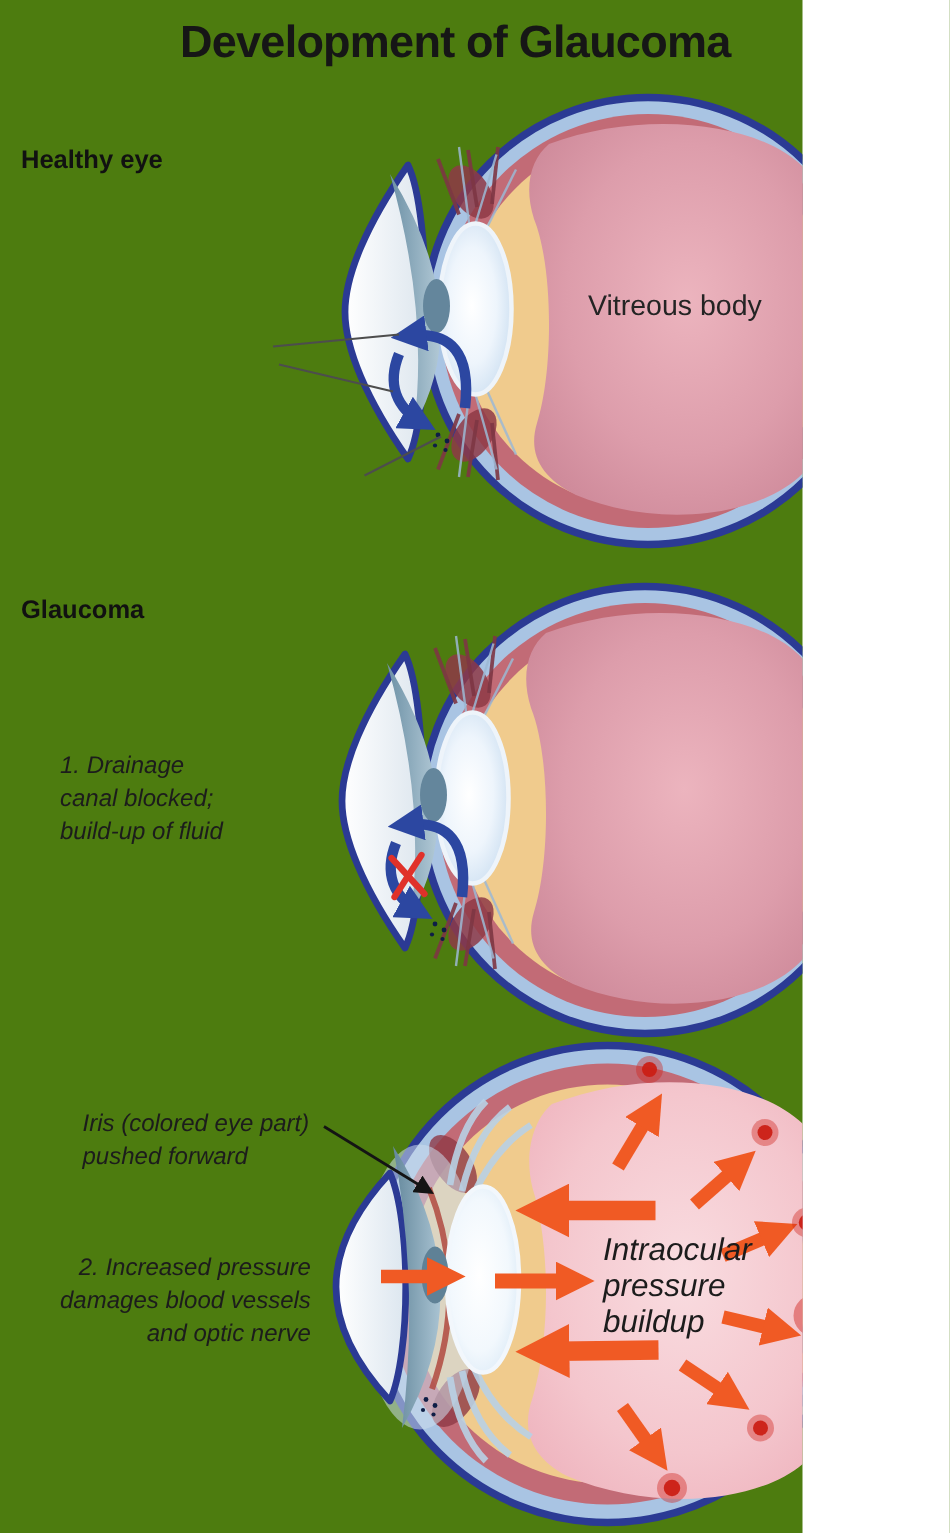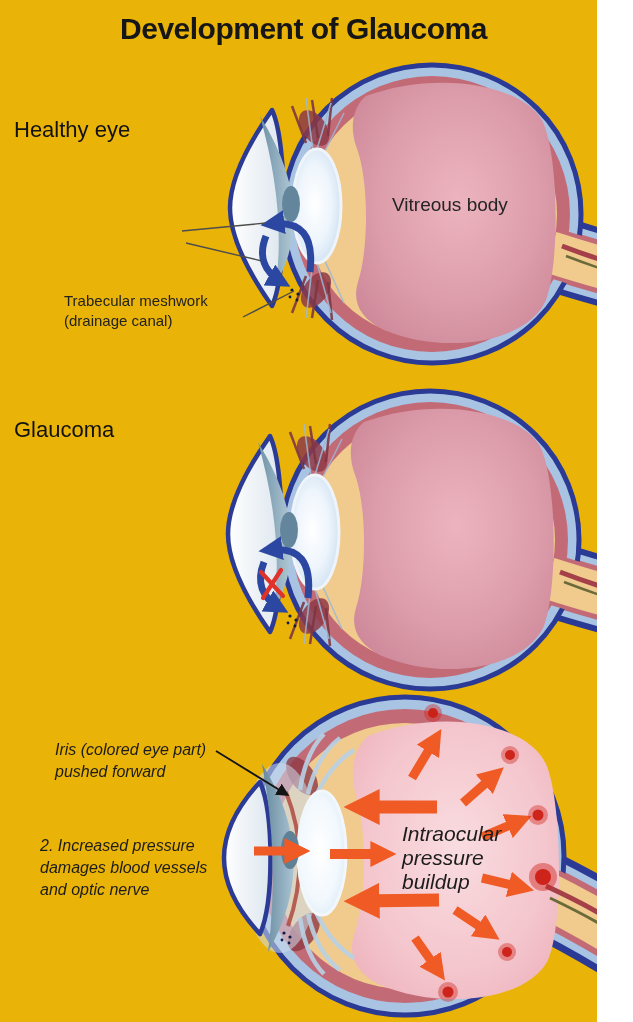--- a/index.html
+++ b/index.html
@@ -1,50 +1,51 @@
 <!DOCTYPE html>
 <html><head>
 <meta charset="utf-8">
 <style>
   html,body{margin:0;padding:0;background:#fff;}
-  .page{position:relative;width:597px;height:1022px;background:#eab308;overflow:hidden;
+  .page{position:relative;width:535px;height:1022px;background:#4d7c0f;overflow:hidden;
         font-family:"Liberation Sans",sans-serif;color:#1a1a1a;}
   .page-title{position:absolute;left:0;top:12px;width:607px;text-align:center;
         font-size:30px;font-weight:bold;letter-spacing:-0.5px;color:#161616;}
-  .sec-heading{position:absolute;font-size:22px;font-weight:normal;color:#111;margin-top:20px;}
+  .sec-heading{position:absolute;font-size:17px;font-weight:bold;color:#111;}
   #healthy-heading{left:14px;top:97px;}
   #glaucoma-heading{left:14px;top:397px;}
   .note{position:absolute;white-space:pre-line;font-size:14.5px;line-height:20px;color:#222;}
   #flow-note{left:115px;top:212px;}
   #trab-note{left:64px;top:291px;font-size:15px;}
   .em-note{position:absolute;white-space:pre-line;font-style:italic;font-size:16px;
         line-height:22px;color:#1c1c1c;}
   #stage1-note{left:40px;top:500px;}
   #iris-note{left:55px;top:739px;}
-  #stage2-note{left:40px;top:835px;}
+  #stage2-note{left:40px;top:835px;text-align:right;}
   #vitreous-label{position:absolute;left:392px;top:194px;font-size:19px;color:#242424;}
   #pressure-label{position:absolute;left:402px;top:822px;font-style:italic;font-size:21px;
         line-height:24px;white-space:pre-line;color:#1c1c1c;}
   .eye-svg{position:absolute;}
   #overlay-svg{position:absolute;left:0;top:0;pointer-events:none;z-index:5;}
   .txt{z-index:6;}
 </style>
 </head>
 <body>
 
 <div class="page">
 
   <div class="page-title txt">Development of Glaucoma</div>
   <div class="sec-heading txt" id="healthy-heading">Healthy eye</div>
   <div class="sec-heading txt" id="glaucoma-heading">Glaucoma</div>
 
-  <div class="note txt" id="trab-note">Trabecular meshwork
-(drainage canal)</div>
   <div class="txt" id="vitreous-label">Vitreous body</div>
 
+  <div class="em-note txt" id="stage1-note">1. Drainage
+canal blocked;
+build-up of fluid</div>
   <div class="em-note txt" id="iris-note">Iris (colored eye part)
 pushed forward</div>
   <div class="em-note txt" id="stage2-note">2. Increased pressure
 damages blood vessels
 and optic nerve</div>
   <div class="txt" id="pressure-label">Intraocular
 pressure
 buildup</div>
 
   <svg class="eye-svg" style="left:226px;top:58px;" width="407" height="312" viewBox="0 0 407 312">

